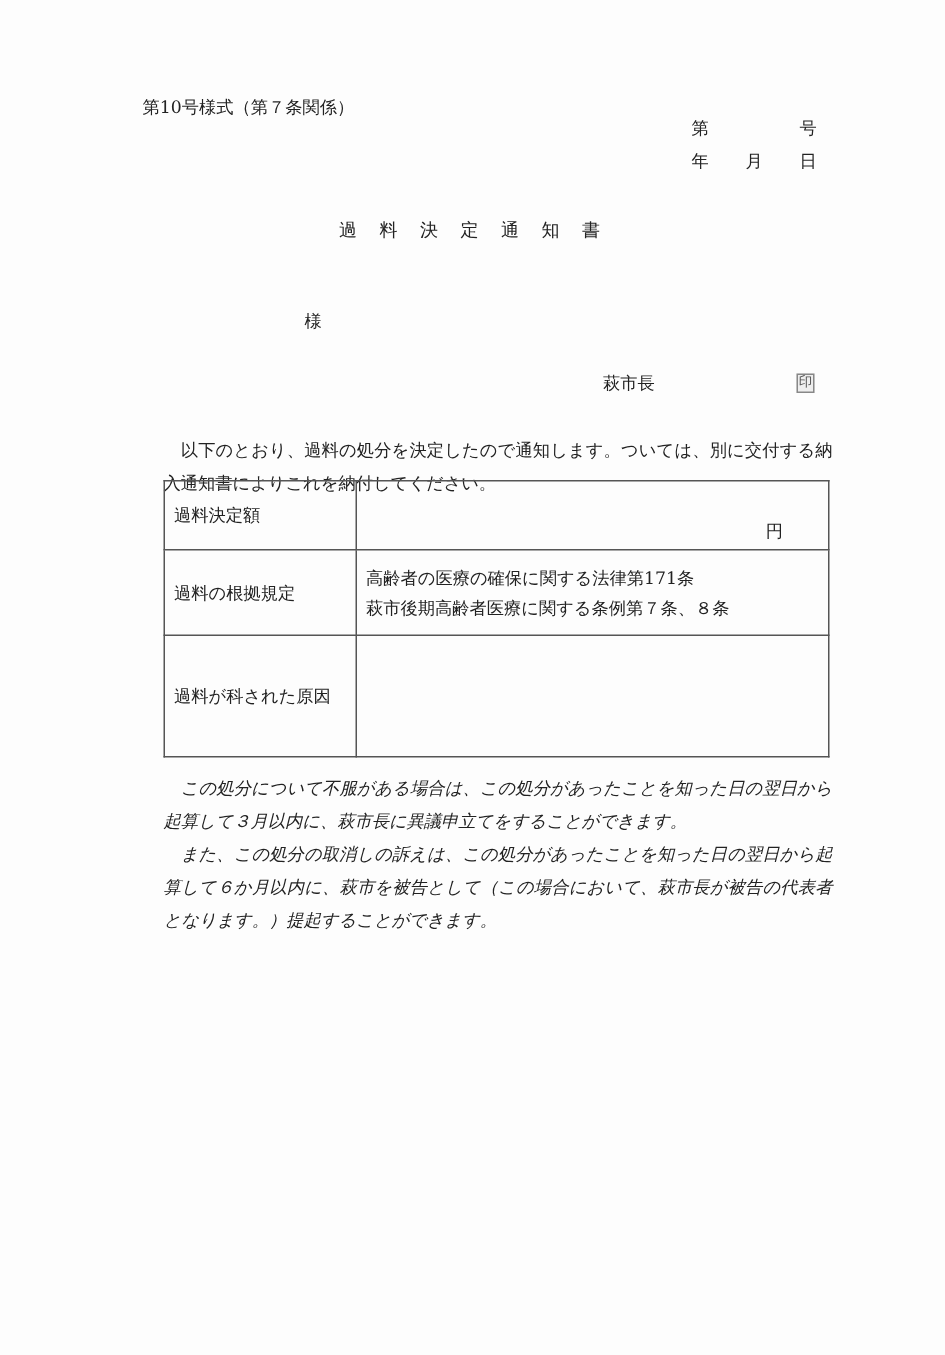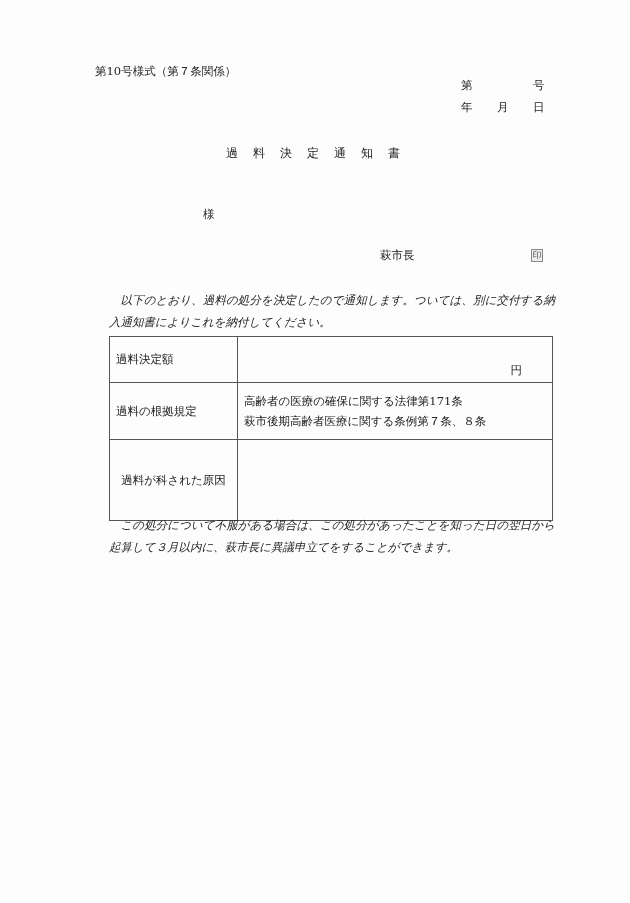--- a/index.html
+++ b/index.html
@@ -7,39 +7,39 @@
       width: 630px; height: 903px; background: #fdfdfd; position: relative;
       font-family: "DejaVu Serif", "Liberation Serif", serif;
       color: #222; font-size: 11.5px; overflow: hidden;
     }
     .abs { position: absolute; white-space: nowrap; }
     .form-id { left: 95px; top: 64px; }
     .no-row { top: 78px; }
     .date-row { top: 100px; }
     .title { top: 145px; left: 226px; letter-spacing: 15px; font-size: 12px; }
     .addressee { left: 203px; top: 207px; }
-    .issuer { left: 380px; top: 248px; }
+    .issuer { left: 402px; top: 248px; }
     .seal {
       left: 531px; top: 249px; width: 10px; height: 11px;
       font-size: 9px; line-height: 11px; text-align: center;
       border: 1px solid #888; background: #eee; color: #555;
     }
     .para { left: 109px; width: 446px; white-space: normal; line-height: 22px; }
     .para p { margin: 0; text-indent: 1em; text-align: justify; }
-    .p1 { top: 289px; font-style: italic; }
+    .p1 { top: 289px; }
     .p2 { top: 514px; font-style: italic; }
     table.info {
-      position: absolute; left: 109px; top: 336px; width: 444px;
+      position: absolute; left: 109px; top: 320px; width: 444px;
       border-collapse: collapse; font-size: 11.5px;
     }
     table.info td { border: 1px solid #555; padding: 0 6px; vertical-align: middle; }
     table.info td.lbl { width: 115px; }
     .r1 { height: 46px; }
     .r2 { height: 57px; }
-    .r3 { height: 81px; text-align: center; }
+    .r3 { height: 81px; }
     .amount-cell { position: relative; }
     .yen { position: absolute; right: 30px; bottom: 4px; }
     .basis-line { line-height: 20px; }
   </style>
 </head>
 <body>
 
 <div class="abs form-id">第10号様式（第７条関係）</div>
 
 <div class="abs no-row" style="left:461px;">第</div>
@@ -80,13 +80,14 @@
     <td class="lbl">過料が科された原因</td>
     <td>
       <span></span>
     </td>
   </tr>
 </tbody>
   </table>
 
 <div class="abs para p2">
   <p>この処分について不服がある場合は、この処分があったことを知った日の翌日から起算して３月以内に、萩市長に異議申立てをすることができます。</p>
+  <p>また、この処分の取消しの訴えは、この処分があったことを知った日の翌日から起算して６か月以内に、萩市を被告として（この場合において、萩市長が被告の代表者となります。）提起することができます。</p>
 </div>
 
 </body></html>

